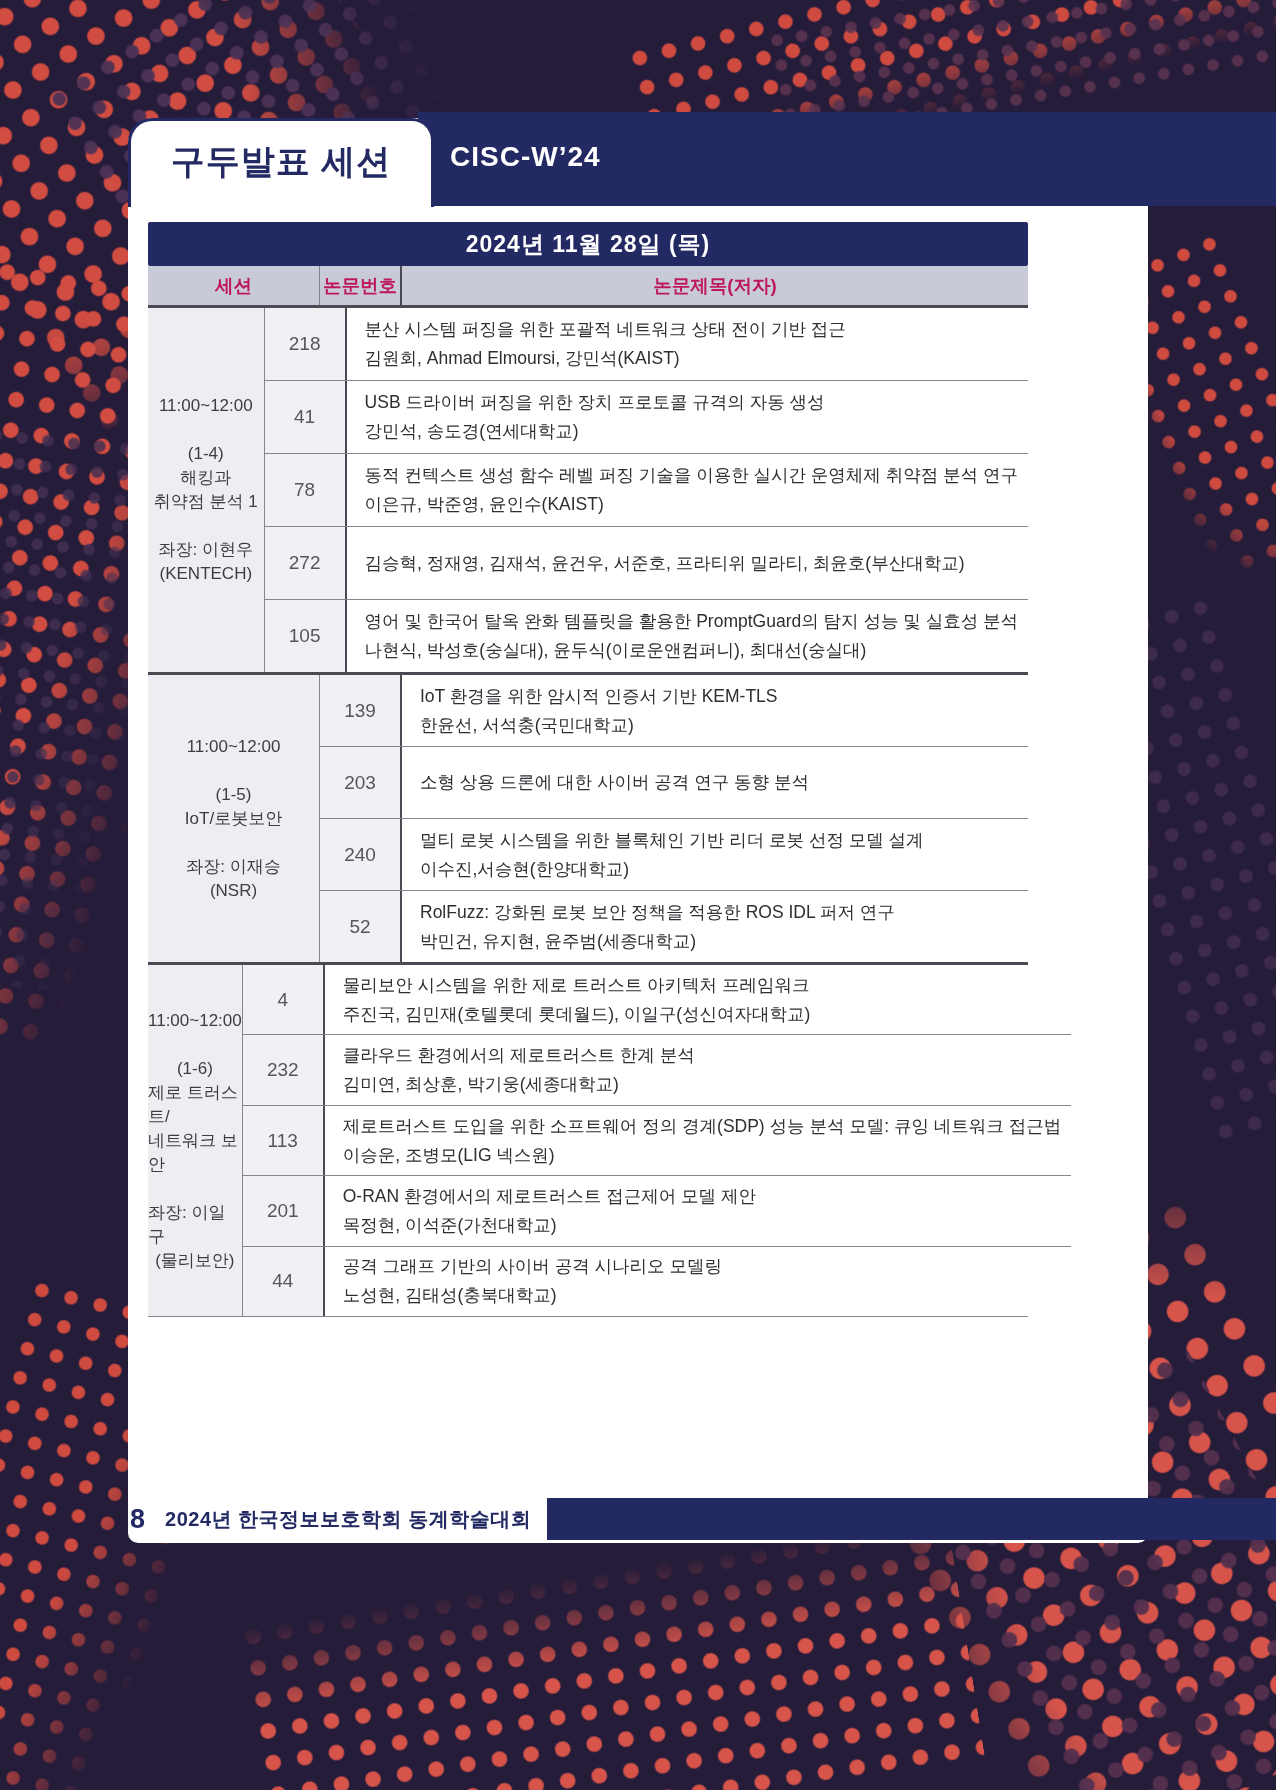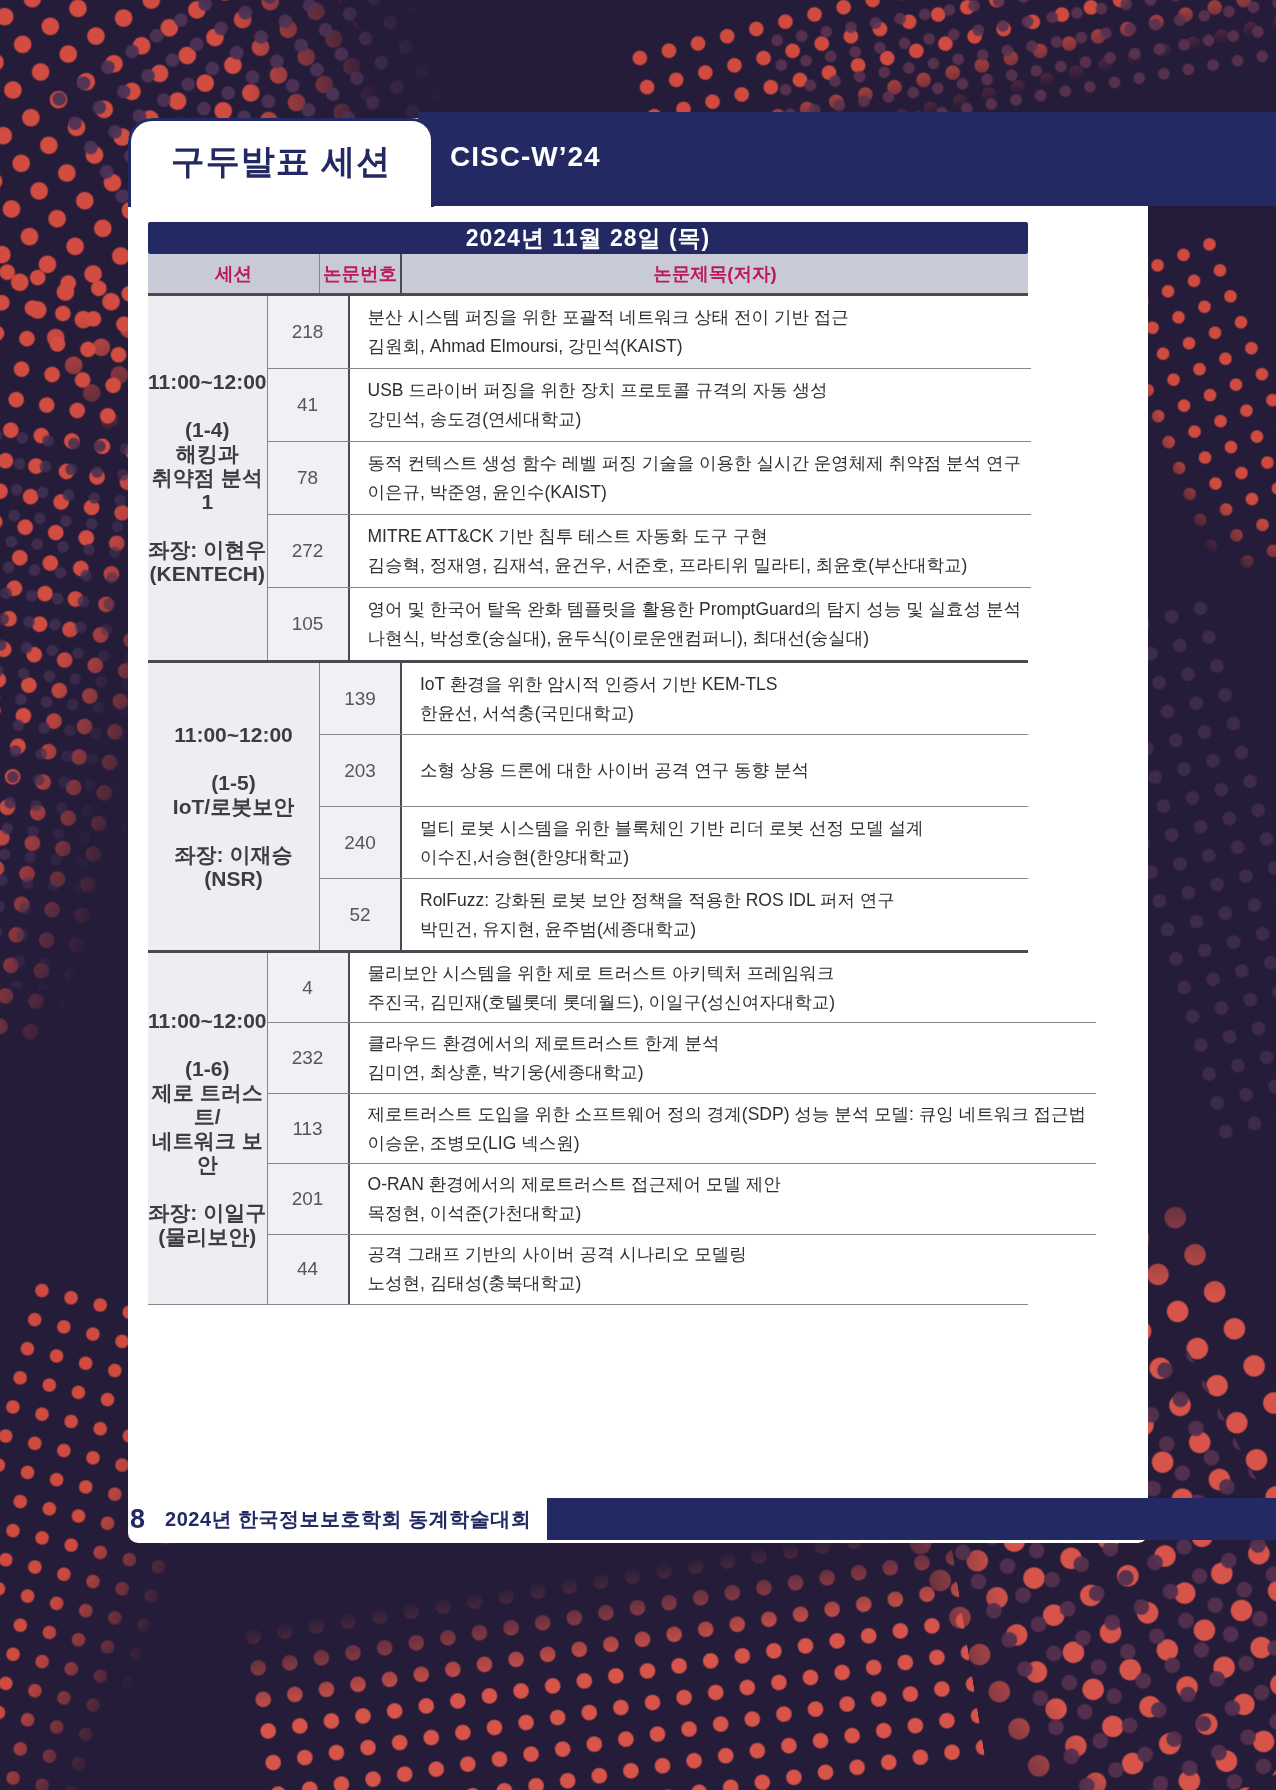--- a/index.html
+++ b/index.html
@@ -56,39 +56,39 @@
         background:var(--navy,#232a63);display:flex;align-items:center;}
   .brand{color:#ffffff;font-weight:bold;font-size:28px;letter-spacing:1px;
          padding-left:32px;padding-bottom:4px;}
   .tab{position:absolute;z-index:3;left:128px;top:118px;width:306px;height:89px;
        background:#ffffff;border:3px solid var(--navy,#232a63);border-bottom:none;
        border-radius:24px 22px 0 0;display:flex;align-items:center;justify-content:center;}
   .tab span{color:var(--navy,#232a63);font-weight:bold;font-size:34px;letter-spacing:1px;padding-bottom:4px;}
 
   
   .table{position:absolute;z-index:4;left:148px;top:222px;width:880px;}
-  .date-bar{height:32px;background:var(--navy,#232a63);color:#ffffff;font-weight:bold;
+  .date-bar{height:44px;background:var(--navy,#232a63);color:#ffffff;font-weight:bold;
             font-size:23px;letter-spacing:1px;display:flex;align-items:center;justify-content:center;
             border-radius:2px;}
   .col-head{height:42px;display:flex;background:var(--headrow,#c9cad8);
             border-bottom:3px solid #4a4a52;}
   .ch{display:flex;align-items:center;justify-content:center;font-weight:bold;
       font-size:18.5px;color:#be185d;}
   .ch.c1{width:172px;border-right:1.5px solid #85858c;}
   .ch.c2{width:82px;border-right:2.5px solid #4a4a52;}
   .ch.c3{flex:1;}
   #tbody{border-bottom:1.5px solid #85858c;}
   .session-group{display:flex;}
   .session-group + .session-group{border-top:3px solid #4a4a52;}
   .session-group:nth-child(1){height:364px;}
   .session-group:nth-child(2){height:290px;}
   .session-group:nth-child(3){height:354px;}
   .session-cell{width:172px;background:#ededf2;border-right:1.5px solid #85858c;
                 display:flex;flex-direction:column;align-items:center;justify-content:center;
-                text-align:center;font-size:21px;color:#3c3c42;line-height:24px;font-weight:bold;}
+                font-size:17px;color:#3c3c42;line-height:24px;}
   .gap{height:24px;}
   .papers{flex:1;display:flex;flex-direction:column;}
   .paper-row{flex:1;display:flex;}
   .paper-row + .paper-row{border-top:1.5px solid #85858c;}
   .paper-no{width:82px;background:#f1f1f5;border-right:2.5px solid #4a4a52;
             display:flex;align-items:center;justify-content:center;
             font-size:19px;color:#55555c;}
   .paper-text{flex:1;background:#ffffff;padding-left:18px;padding-right:10px;
               display:flex;flex-direction:column;justify-content:center;gap:4px;}
   .p-title,.p-authors{font-size:17.5px;color:#2e2e33;line-height:25px;white-space:nowrap;}
@@ -165,21 +165,20 @@
             <div class="paper-row">
               <div class="paper-no">78</div>
               <div class="paper-text">
                 <div class="p-title">동적 컨텍스트 생성 함수 레벨 퍼징 기술을 이용한 실시간 운영체제 취약점 분석 연구</div>
                 <div class="p-authors">이은규, 박준영, 윤인수(KAIST)</div>
               </div>
             </div>
             <div class="paper-row">
               <div class="paper-no">272</div>
               <div class="paper-text">
-                <div class="p-title">MITRE ATT&amp;CK 기반 침투 테스트 자동화 도구 구현</div>
                 <div class="p-authors">김승혁, 정재영, 김재석, 윤건우, 서준호, 프라티위 밀라티, 최윤호(부산대학교)</div>
               </div>
             </div>
             <div class="paper-row">
               <div class="paper-no">105</div>
               <div class="paper-text">
                 <div class="p-title">영어 및 한국어 탈옥 완화 템플릿을 활용한 PromptGuard의 탐지 성능 및 실효성 분석</div>
                 <div class="p-authors">나현식, 박성호(숭실대), 윤두식(이로운앤컴퍼니), 최대선(숭실대)</div>
               </div>
             </div>

